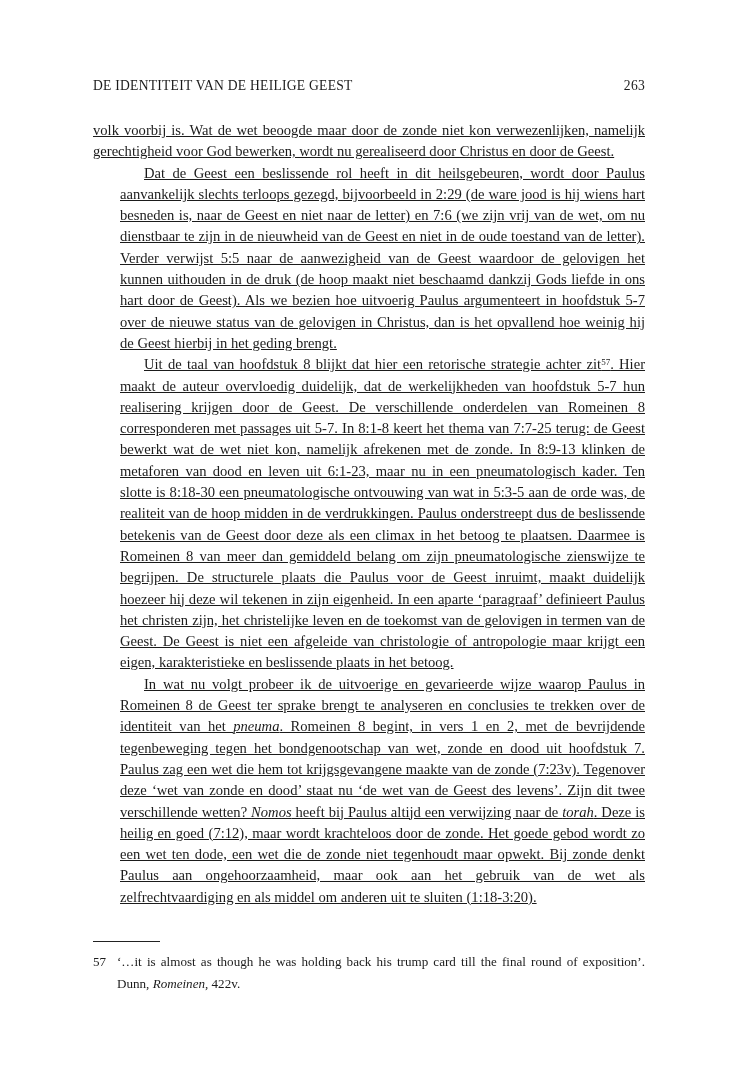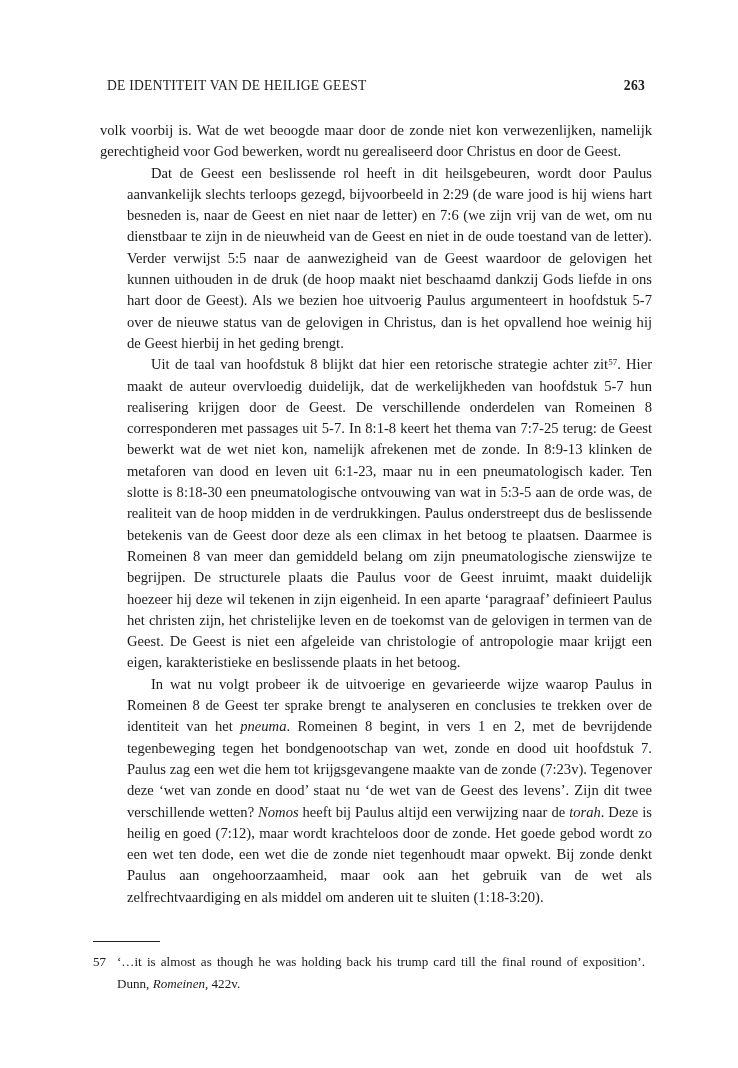--- a/index.html
+++ b/index.html
@@ -22,35 +22,34 @@
     top: 78px;
     width: 552px;
     display: flex;
     justify-content: space-between;
     align-items: baseline;
     font-size: 13.6px;
     letter-spacing: 0.25px;
   }
   .running-title {
     white-space: nowrap;
-    margin-left: 14px;
   }
   .page-number {
     white-space: nowrap;
-    font-weight: bold;
   }
   .body-text {
     position: absolute;
-    left: 100px;
+    left: 93px;
     top: 120px;
     width: 552px;
     font-size: 14.6px;
     line-height: 21.3px;
     text-align: justify;
     hyphens: auto;
+    text-decoration: underline;
   }
   .body-text p {
     margin: 0;
   }
   .body-text p.indent {
     text-indent: 24px;
     margin-left: 27px;
   }
   .body-text sup {
     font-size: 0.62em;

